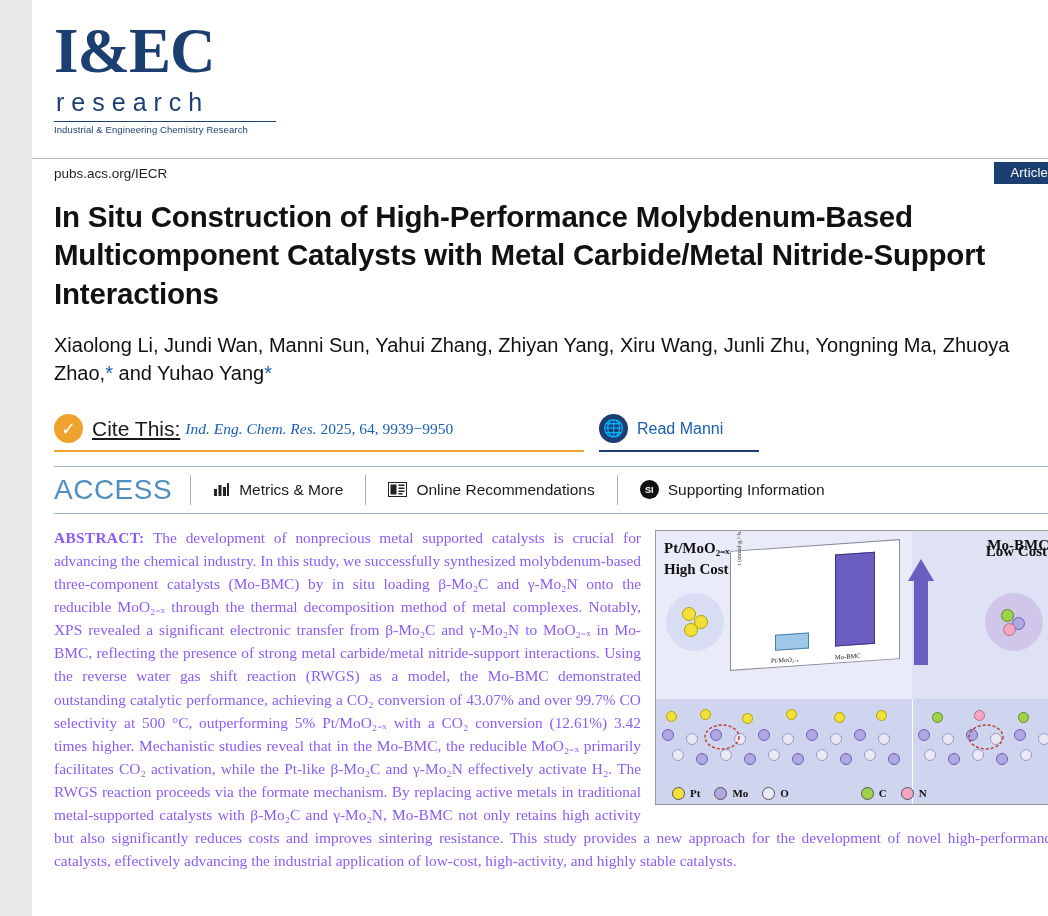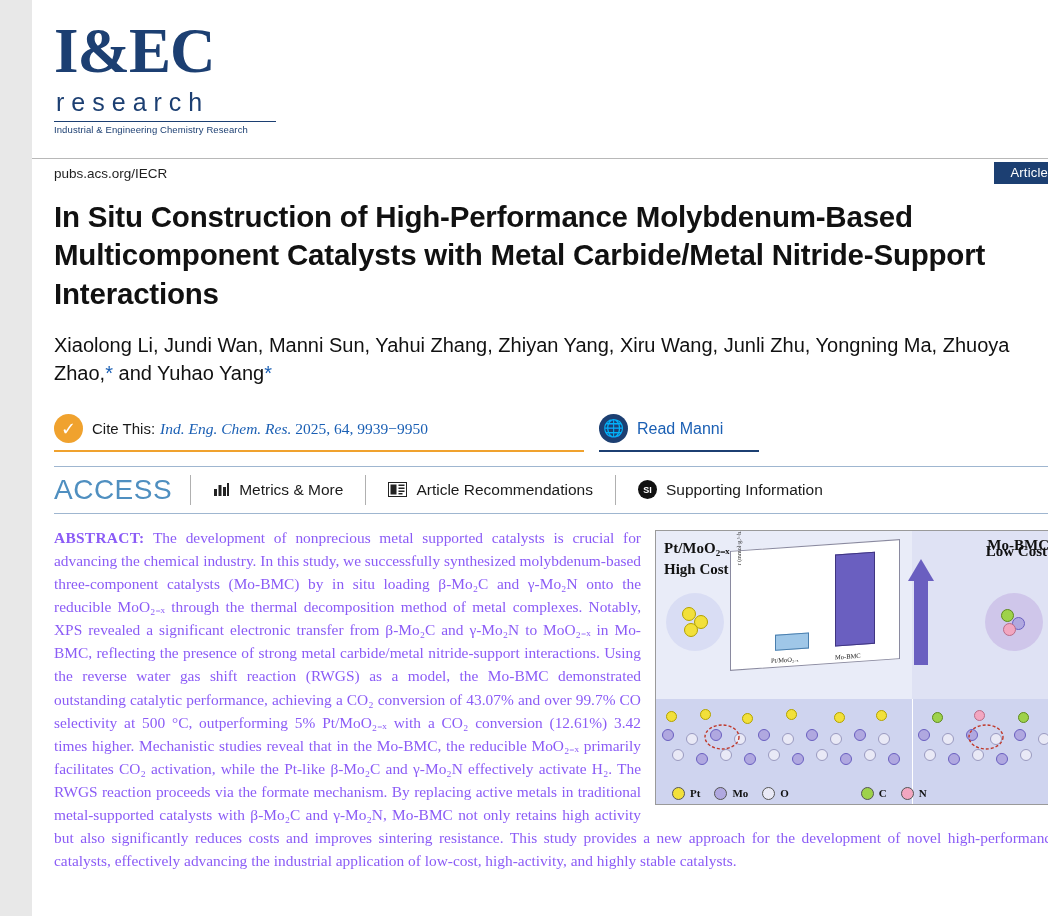--- a/index.html
+++ b/index.html
@@ -105,21 +105,21 @@
   }
   .cite-badge {
     width: 29px; height: 29px; border-radius: 50%;
     background: #f0a22e;
     display: flex; align-items: center; justify-content: center;
     color: #ffffff; font-size: 18px; font-family: "Liberation Sans", sans-serif;
     margin-right: 9px;
   }
   .cite-text {
     font-family: "Liberation Sans", sans-serif;
-    font-size: 15px; color: #1a1a1a;
+    font-size: 21px; color: #1a1a1a; text-decoration: underline;
   }
   .cite-link {
     font-family: "Liberation Serif", serif;
     font-style: italic;
     font-size: 15.5px;
     color: #1a5fb4;
     margin-left: 5px;
   }
   .cite-link .plain { font-style: normal; }
   .cite-underline {
@@ -346,21 +346,21 @@
       <span class="ic">
         <svg width="19" height="15" viewBox="0 0 19 15">
             <rect x="0.5" y="0.5" width="18" height="14" fill="none" stroke="#222"></rect>
             <rect x="2.5" y="2.5" width="6" height="10" fill="#222"></rect>
             <rect x="10.5" y="2.5" width="6" height="1.5" fill="#222"></rect>
             <rect x="10.5" y="5.5" width="6" height="1.5" fill="#222"></rect>
             <rect x="10.5" y="8.5" width="6" height="1.5" fill="#222"></rect>
             <rect x="10.5" y="11" width="4" height="1.5" fill="#222"></rect>
           </svg>
       </span>
-      <span>Article Recommendations</span>
+      <span>Online Recommendations</span>
     </div>
     <div class="vdiv"></div>
     <div class="access-item">
       <span class="ic">
         <span class="si-circle">SI</span>
       </span>
       <span>Supporting Information</span>
     </div>
   </div>
 

